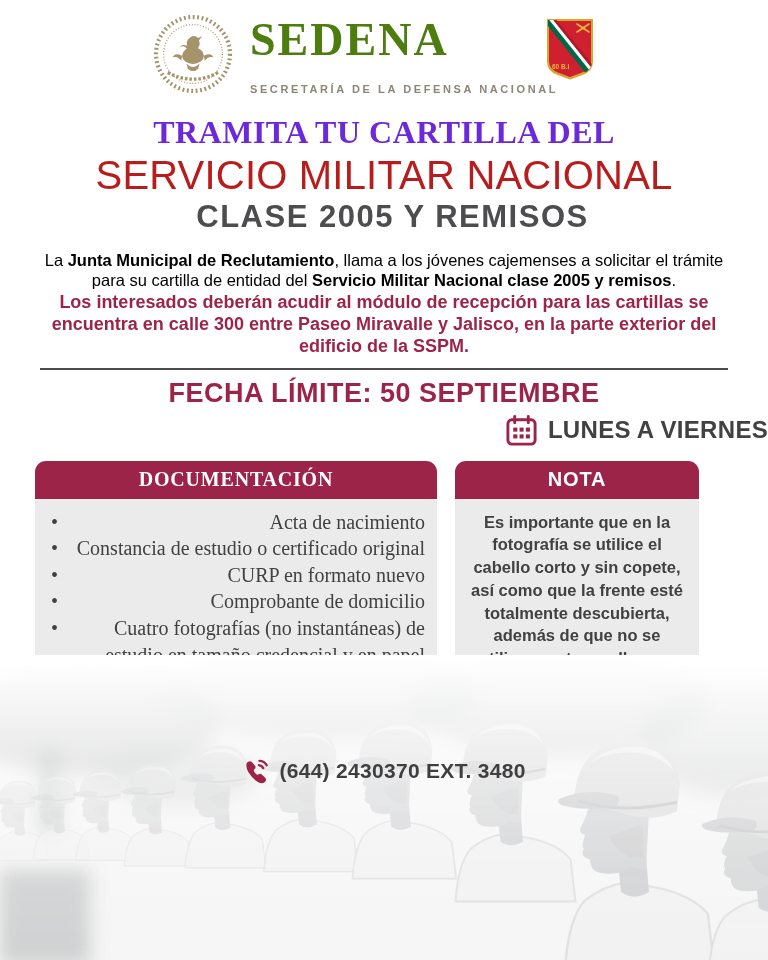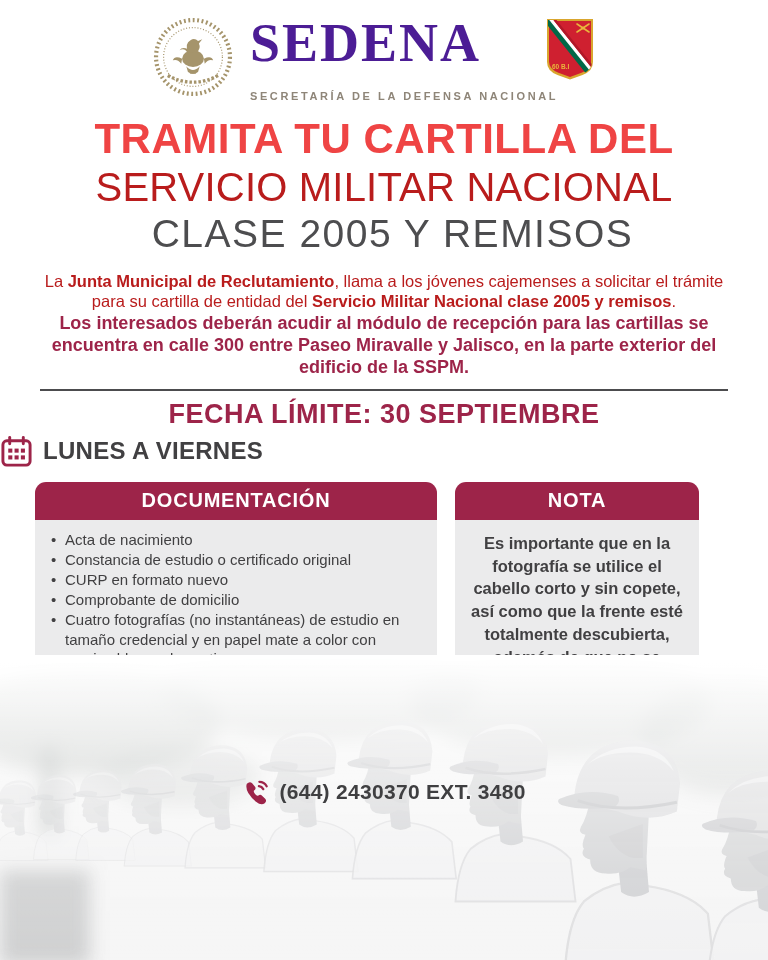--- a/index.html
+++ b/index.html
@@ -8,60 +8,60 @@
     position:relative; width:768px; height:960px; background:#fff;
     overflow:hidden; margin:0 auto; color:#414042;
   }
 
   
   .header { position:relative; height:100px; }
   .logo-group { position:absolute; left:150px; top:12px; display:flex; align-items:center; }
   .eagle { width:86px; height:84px; }
   .wordmark-block { margin-left:14px; padding-top:4px; }
   .wordmark {
-    font-family:"Liberation Serif", serif; font-weight:bold; font-size:54px;
-    color:#4c1d95; letter-spacing:2px; line-height:1;
+    font-family:"Liberation Serif", serif; font-weight:bold; font-size:46px;
+    color:#4d7c0f; letter-spacing:2px; line-height:1;
   }
   .tagline {
     margin-top:20px; font-size:11px; font-weight:bold; letter-spacing:2.6px;
     color:#8e8578;
   }
   .badge { position:absolute; left:544px; top:16px; width:52px; height:64px; }
 
   
   .title-block { text-align:center; margin-top:14px; line-height:1.18; }
-  .title-l1 { font-size:42px; font-weight:bold; color:#ef4444; letter-spacing:0.5px; }
+  .title-l1 { font-size:32px; font-weight:bold; color:#6d28d9; letter-spacing:0.5px;font-family:Liberation Serif, serif; }
   .title-l2 { font-size:40px; font-weight:400; color:#b91c1c; letter-spacing:0.2px; }
-  .title-l3 { font-size:39px; font-weight:400; color:#4d4d4f; letter-spacing:1.5px;padding-left:17px; }
-
-  
-  .intro { width:712px; margin:14px auto 0; text-align:center; font-size:16.5px; line-height:1.22; color:#b91c1c; }
+  .title-l3 { font-size:31px; font-weight:700; color:#4d4d4f; letter-spacing:1.5px;padding-left:17px; }
+
+  
+  .intro { width:712px; margin:14px auto 0; text-align:center; font-size:16.5px; line-height:1.22; color:#000000; }
   .intro strong { font-weight:bold; }
   .intro-alert { width:712px; margin:2px auto 0; text-align:center; font-size:18px; line-height:1.22; font-weight:bold; color:#9d2449; }
 
   .divider { border:none; border-top:2px solid #4c4c4e; margin:10px 40px 0; }
 
   
   .deadline-title { text-align:center; margin-top:8px; font-size:27px; font-weight:800; color:#9d2449; letter-spacing:0.5px; }
-  .schedule-row { display:flex; justify-content:space-between; align-items:center; gap:60px; margin-top:5px; }
+  .schedule-row { display:flex; justify-content:flex-end; align-items:center; gap:60px; margin-top:5px; }
   .sched-item { display:flex; align-items:center; gap:10px; font-size:24px; font-weight:bold; color:#414042; letter-spacing:0.3px; }
   .ic-32 { width:33px; height:33px; display:block; }
 
   
   .panels { display:flex; margin:14px 33px 0 35px; gap:18px; align-items:flex-start; }
-  .panel-doc { width:402px; }
+  .panel-doc { width:402px;font-family:Liberation Serif, serif; }
   .panel-note { width:244px; }
   .panel-head {
     background:#9d2449; color:#fff; text-align:center; font-weight:bold;
     font-size:20px; letter-spacing:0.8px; border-radius:11px 11px 0 0; padding:7px 0 8px;
   }
   .panel-body { background:#ebebec; border-radius:0 0 11px 11px; }
   .panel-doc .panel-body { padding:10px 12px 14px 16px; min-height:140px; }
   .panel-note .panel-body { padding:12px 10px 16px; }
-  .doc-list { list-style:none; font-size:15px; line-height:1.33; color:#414042; }
+  .doc-list { list-style:none; font-size:20px; line-height:1.33; color:#414042;text-align:right; }
   .doc-list li { padding-left:14px; position:relative; }
   .doc-list li::before { content:"•"; position:absolute; left:0; top:0; color:#414042; }
   .note-text { text-align:center; font-size:16.5px; font-weight:bold; line-height:1.38; color:#414042; }
 
   
   .contact-title { text-align:center; margin-top:20px; font-size:19px; font-weight:800; color:#9d2449; letter-spacing:0.4px; }
   .contact-row { display:flex; justify-content:center; align-items:flex-start; gap:34px; margin-top:6px; position:relative; z-index:2; }
   .contact-item { display:flex; align-items:center; gap:8px; font-size:21px; font-weight:800; color:#3f3f41; letter-spacing:0.3px; }
   .ic-28 { width:29px; height:29px; display:block; }
 
@@ -123,21 +123,21 @@
     <div class="title-l1">TRAMITA TU CARTILLA DEL</div>
     <div class="title-l2">SERVICIO MILITAR NACIONAL</div>
     <div class="title-l3">CLASE 2005 Y REMISOS</div>
   </div>
 
   <p class="intro"><span>La </span><strong>Junta Municipal de Reclutamiento</strong><span>, llama a los jóvenes cajemenses a solicitar el trámite para su cartilla de entidad del </span><strong>Servicio Militar Nacional clase 2005 y remisos</strong><span>.</span></p>
   <p class="intro-alert">Los interesados deberán acudir al módulo de recepción para las cartillas se encuentra en calle 300 entre Paseo Miravalle y Jalisco, en la parte exterior del edificio de la SSPM.</p>
 
   <hr class="divider">
 
-  <div class="deadline-title">FECHA LÍMITE: 30 SEPTIEMBRE</div>
+  <div class="deadline-title">FECHA LÍMITE: 50 SEPTIEMBRE</div>
 
   <div class="schedule-row">
     <div class="sched-item">
       <svg class="ic-32" viewBox="0 0 34 34">
         <rect x="3" y="6" width="28" height="25" rx="4" fill="none" stroke="#9d2449" stroke-width="3"></rect>
         <line x1="10" y1="2.5" x2="10" y2="9" stroke="#9d2449" stroke-width="3" stroke-linecap="round"></line>
         <line x1="24" y1="2.5" x2="24" y2="9" stroke="#9d2449" stroke-width="3" stroke-linecap="round"></line>
         <g fill="#9d2449">
           <rect x="8.5" y="14" width="4.2" height="4.2"></rect>
             <rect x="15" y="14" width="4.2" height="4.2"></rect>

